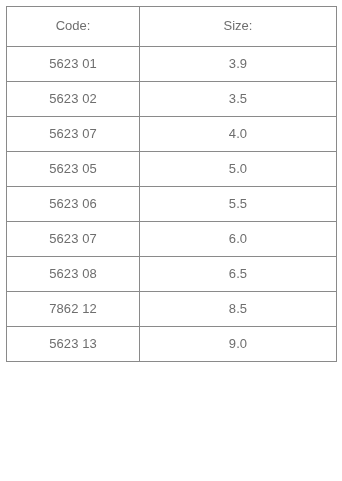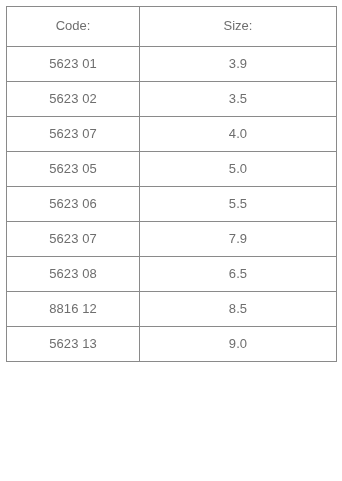--- a/index.html
+++ b/index.html
@@ -89,28 +89,28 @@
       <tr>
         <td class="code-cell">5623 05</td>
         <td class="size-cell">5.0</td>
       </tr>
       <tr>
         <td class="code-cell">5623 06</td>
         <td class="size-cell">5.5</td>
       </tr>
       <tr>
         <td class="code-cell">5623 07</td>
-        <td class="size-cell">7.9</td>
+        <td class="size-cell">6.0</td>
       </tr>
       <tr>
         <td class="code-cell">5623 08</td>
         <td class="size-cell">6.5</td>
       </tr>
       <tr>
-        <td class="code-cell">8816 12</td>
+        <td class="code-cell">7862 12</td>
         <td class="size-cell">8.5</td>
       </tr>
       <tr>
         <td class="code-cell">5623 13</td>
         <td class="size-cell">9.0</td>
       </tr>
     </tbody>
   </table>
 </div>
 

